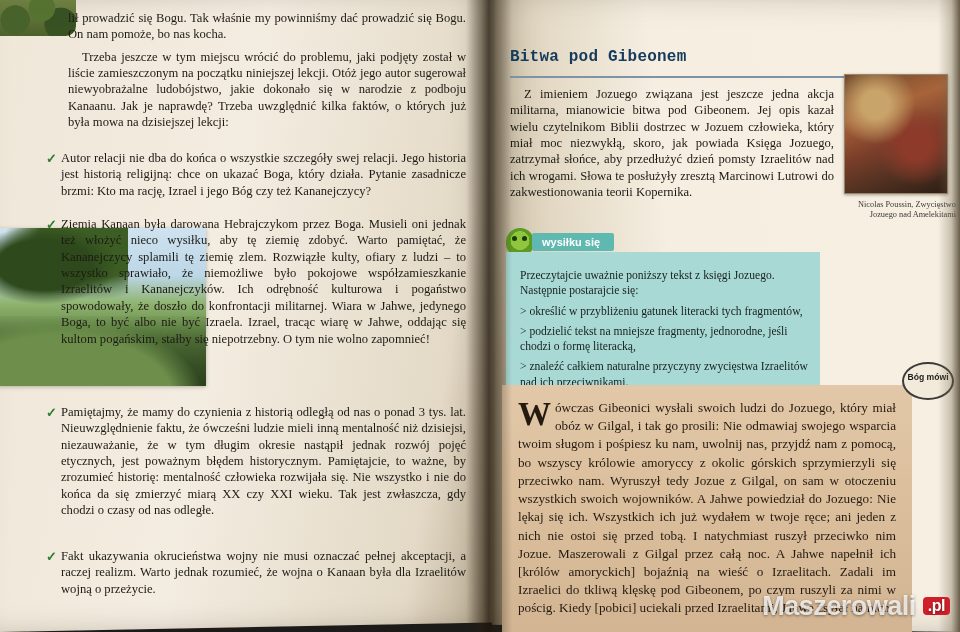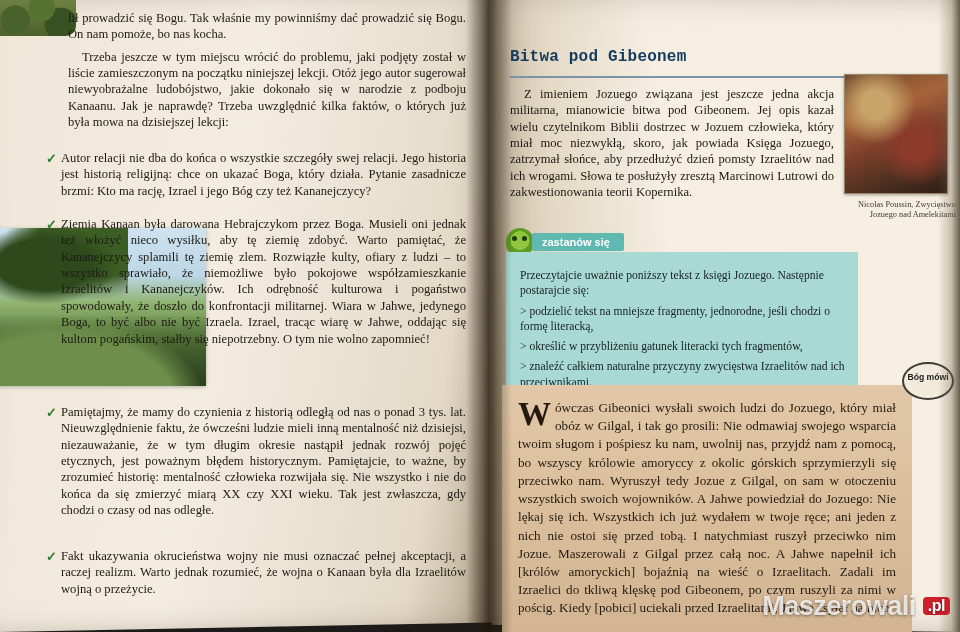--- a/index.html
+++ b/index.html
@@ -161,21 +161,21 @@
     font-size: 8.3px;
     line-height: 1.25;
     color: #3a3a38;
     text-align: right;
   }
 
   
   .teal-box {
     position: absolute;
     left: 14px; top: 252px;
-    width: 352px;
+    width: 314px;
     padding: 16px 12px 12px 14px;
     background: #a9d9d5;
     font-size: 11.6px;
     line-height: 1.32;
     color: #16201f;
   }
   .teal-box p { margin: 0 0 5px 0; }
   .teal-tab {
     position: absolute;
     left: 40px; top: 233px;
@@ -319,26 +319,26 @@
       <div class="rp-rule" style="left:18px; top:76px; width:420px;"></div>
 
       <div class="poussin-img"></div>
       <div class="caption">Nicolas Poussin, Zwycięstwo Jozuego nad Amelekitami</div>
 
       <div class="col" style="left:18px; top:86px; width:324px;">
         <p>Z imieniem Jozuego związana jest jeszcze jedna akcja militarna, mianowicie bitwa pod Gibeonem. Jej opis kazał wielu czytelnikom Biblii dostrzec w Jozuem człowieka, który miał moc niezwykłą, skoro, jak powiada Księga Jozuego, zatrzymał słońce, aby przedłużyć dzień pomsty Izraelitów nad ich wrogami. Słowa te posłużyły zresztą Marcinowi Lutrowi do zakwestionowania teorii Kopernika.</p>
       </div>
 
       <div class="teal-icon"></div>
-      <div class="teal-tab">zastanów się</div>
+      <div class="teal-tab">wysiłku się</div>
 
       <div class="teal-box">
         <p>Przeczytajcie uważnie poniższy tekst z księgi Jozuego. Następnie postarajcie się:</p>
+        <p>&gt; określić w przybliżeniu gatunek literacki tych fragmentów,</p>
         <p>&gt; podzielić tekst na mniejsze fragmenty, jednorodne, jeśli chodzi o formę literacką,</p>
-        <p>&gt; określić w przybliżeniu gatunek literacki tych fragmentów,</p>
         <p>&gt; znaleźć całkiem naturalne przyczyny zwycięstwa Izraelitów nad ich przeciwnikami.</p>
       </div>
 
       <div class="badge-bog">Bóg mówi</div>
 
       <div class="scripture">
         <span class="dropcap">W</span>
         <span>ówczas Gibeonici wysłali swoich ludzi do Jozuego, który miał obóz w Gilgal, i tak go prosili: Nie odmawiaj swojego wsparcia twoim sługom i pośpiesz ku nam, uwolnij nas, przyjdź nam z pomocą, bo wszyscy królowie amoryccy z okolic górskich sprzymierzyli się przeciwko nam. Wyruszył tedy Jozue z Gilgal, on sam w otoczeniu wszystkich swoich wojowników. A Jahwe powiedział do Jozuego: Nie lękaj się ich. Wszystkich ich już wydałem w twoje ręce; ani jeden z nich nie ostoi się przed tobą. I natychmiast ruszył przeciwko nim Jozue. Maszerowali z Gilgal przez całą noc. A Jahwe napełnił ich [królów amoryckich] bojaźnią na wieść o Izraelitach. Zadali im Izraelici do tkliwą klęskę pod Gibeonem, po czym ruszyli za nimi w pościg. Kiedy [pobici] uciekali przed Izraelitami, Jahwe zsyłał na nich</span>
       </div>
 

